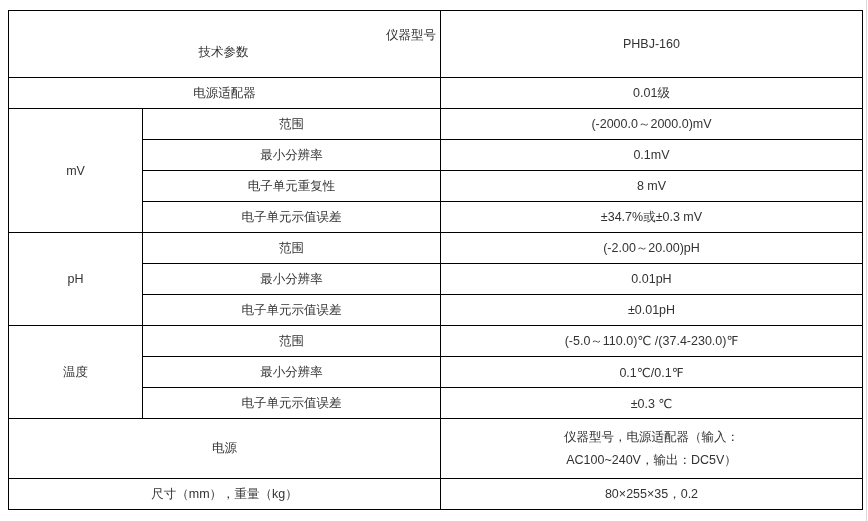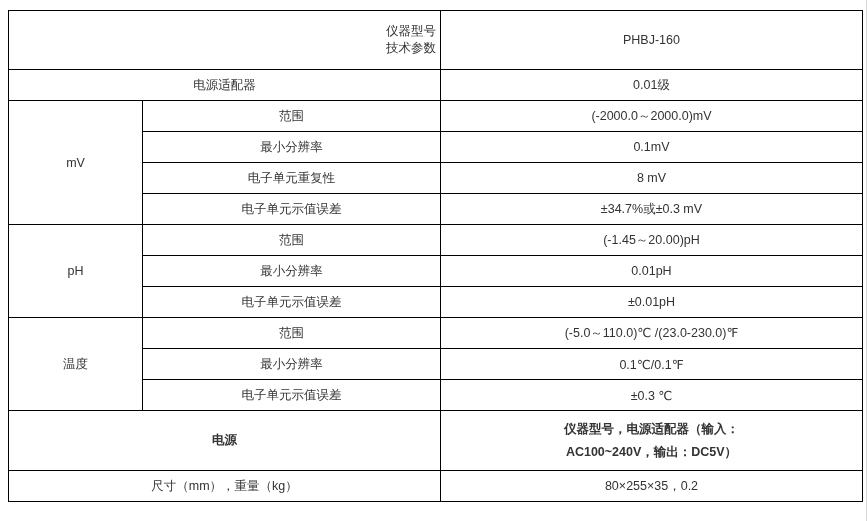--- a/index.html
+++ b/index.html
@@ -33,36 +33,36 @@
   }
   .spec-table td {
     border: 1px solid #000000;
     text-align: center;
     vertical-align: middle;
     font-size: 12.5px;
     padding: 0;
     overflow: hidden;
     white-space: nowrap;
   }
-  .row-header   { height: 59px; }
+  .row-header   { height: 67px; }
   .row-normal   { height: 31px; }
-  .row-power    { height: 60px; font-weight: bold; }
+  .row-power    { height: 60px; }
   .diag-cell {
     padding: 0;
   }
   .diag-inner {
     display: flex;
     flex-direction: column;
     justify-content: space-between;
     height: 100%;
     box-sizing: border-box;
     padding: 5px 4px 6px 2px;
   }
   .diag-top    { text-align: right; }
-  .diag-bottom { text-align: right; }
+  .diag-bottom { text-align: center; }
   .power-line { line-height: 23px; }
 </style>
 </head>
 <body>
 
 <div class="page-edge-line"></div>
 
 <table class="spec-table">
   <colgroup>
     <col style="width:134px">
@@ -100,35 +100,35 @@
     <td>8 mV</td>
   </tr>
   <tr class="row-normal">
     <td>电子单元示值误差</td>
     <td>±34.7%或±0.3 mV</td>
   </tr>
 
   <tr class="row-normal">
     <td rowspan="3">pH</td>
     <td>范围</td>
-    <td>(-1.45～20.00)pH</td>
+    <td>(-2.00～20.00)pH</td>
   </tr>
   <tr class="row-normal">
     <td>最小分辨率</td>
     <td>0.01pH</td>
   </tr>
   <tr class="row-normal">
     <td>电子单元示值误差</td>
     <td>±0.01pH</td>
   </tr>
 
   <tr class="row-normal">
     <td rowspan="3">温度</td>
     <td>范围</td>
-    <td>(-5.0～110.0)℃ /(23.0-230.0)℉</td>
+    <td>(-5.0～110.0)℃ /(37.4-230.0)℉</td>
   </tr>
   <tr class="row-normal">
     <td>最小分辨率</td>
     <td>0.1℃/0.1℉</td>
   </tr>
   <tr class="row-normal">
     <td>电子单元示值误差</td>
     <td>±0.3 ℃</td>
   </tr>
 

